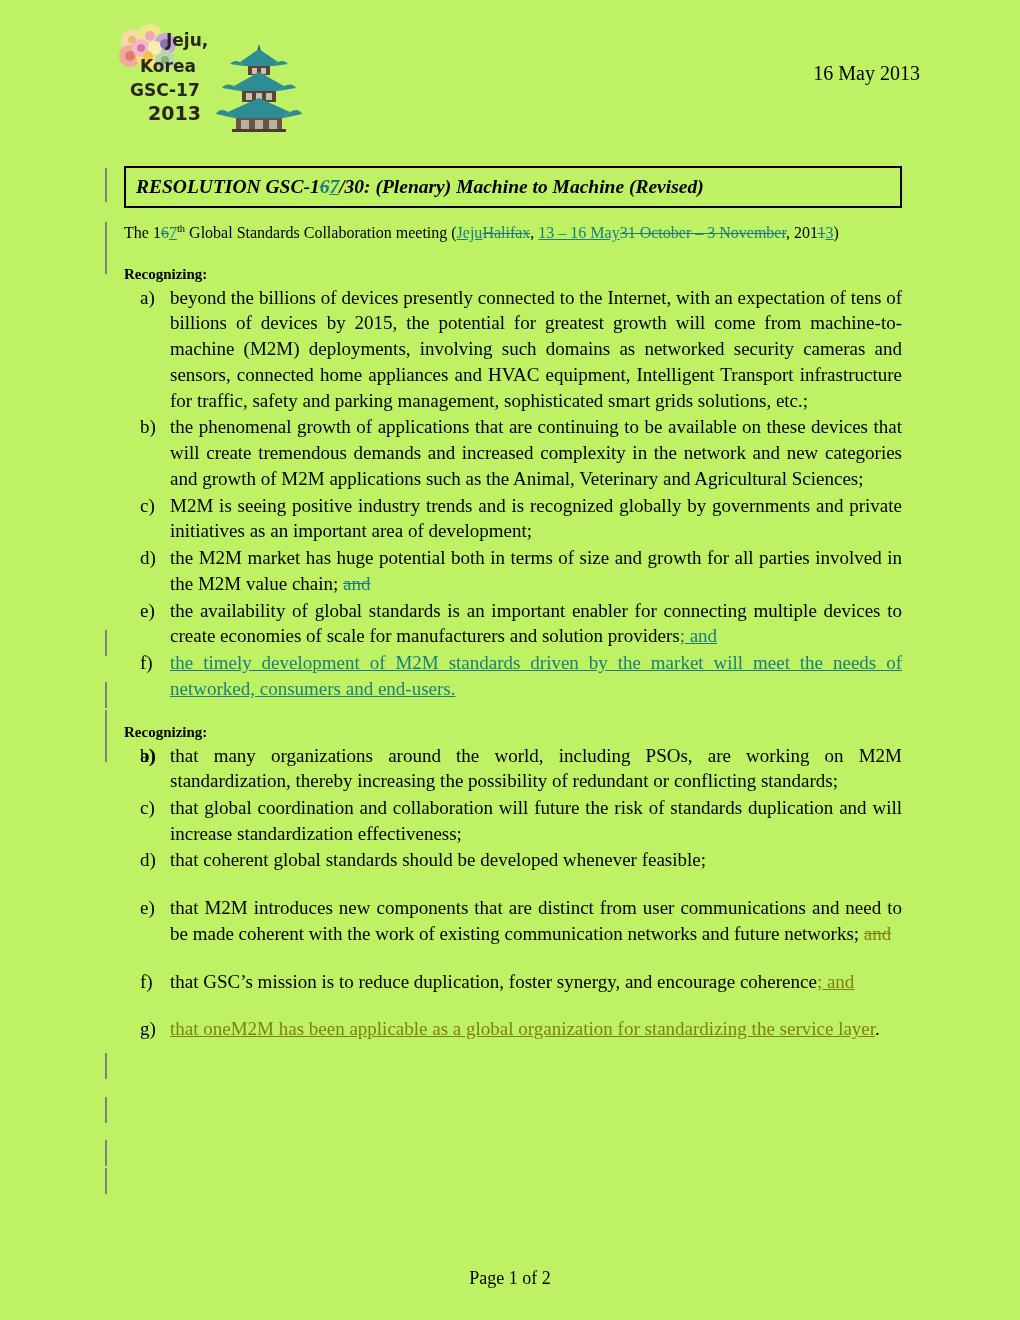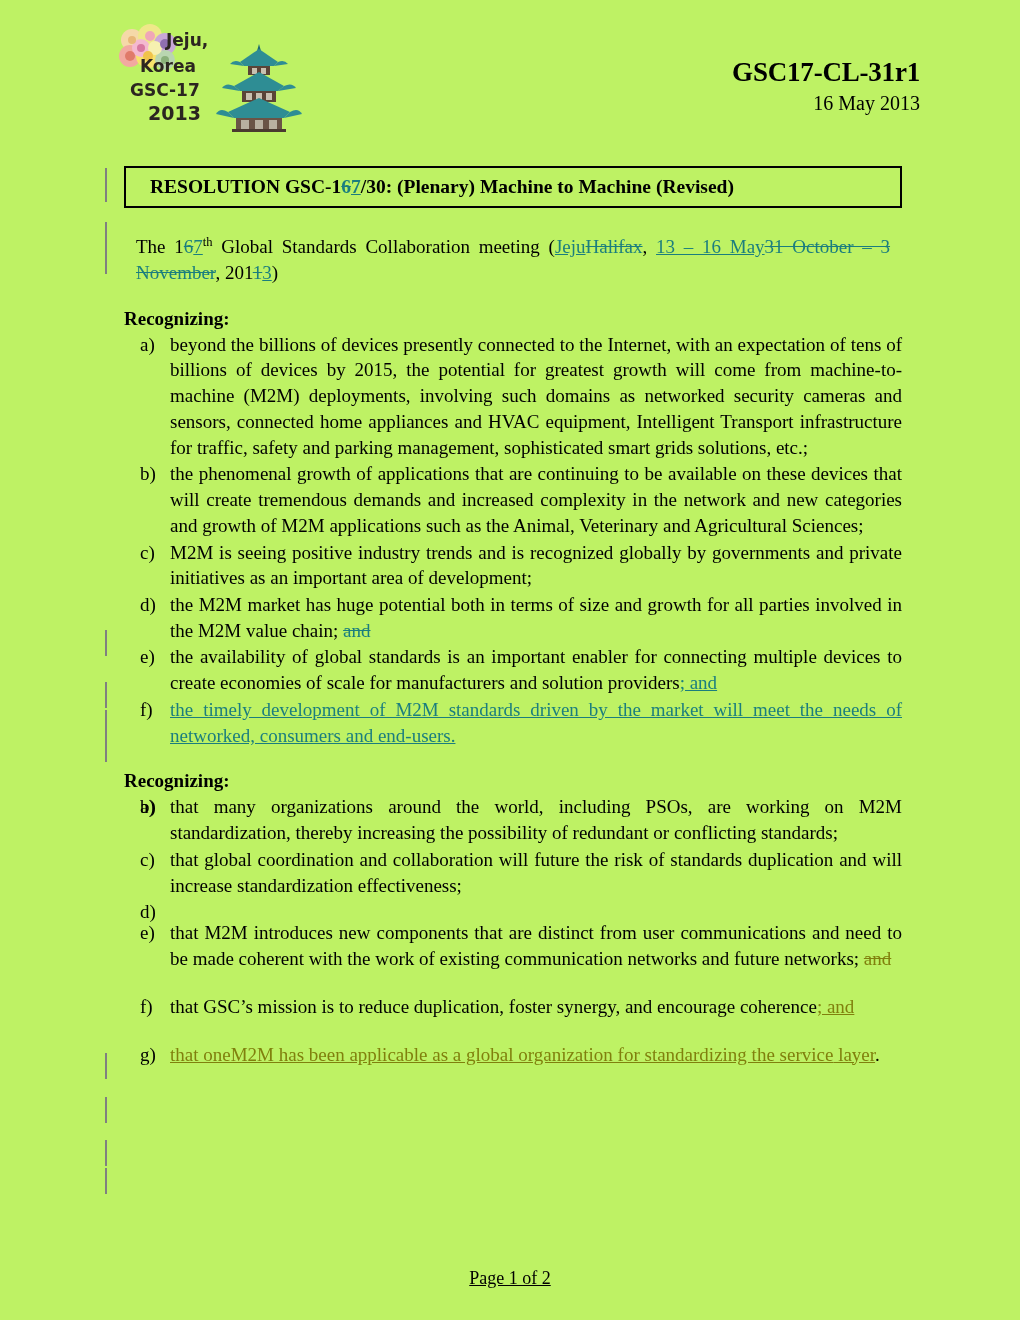--- a/index.html
+++ b/index.html
@@ -56,46 +56,47 @@
   }
 
   
   .title-box {
     position: absolute;
     left: 124px;
     top: 166px;
     width: 778px;
     border: 2px solid #000;
     box-sizing: border-box;
-    padding: 7px 10px 8px 24px;
+    padding: 7px 10px 8px 10px;
+    font-style: italic;
   }
   .title-text {
     font-size: 19.5px;
     font-weight: bold;
     line-height: 1.2;
   }
 
   
   .body-area {
     position: absolute;
     left: 124px;
     top: 222px;
     width: 778px;
   }
   p.para {
-    margin: 12px;
-    font-size: 19px;
+    margin: 0;
+    font-size: 16px;
     line-height: 1.36;
     text-align: justify;
   }
   .intro {
     margin-top: 2px;
   }
   .section-head {
-    font-size: 19px;
+    font-size: 15px;
     font-weight: bold;
     margin: 22px 0 2px 0;
   }
   ol.alpha {
     margin: 0;
     padding: 0;
     list-style: none;
   }
   ol.alpha > li {
     position: relative;
@@ -143,21 +144,20 @@
   }
 
   
   .footer {
     position: absolute;
     left: 0;
     right: 0;
     top: 1268px;
     text-align: center;
     font-size: 18px;
-    text-decoration: underline;
   }
 </style>
 </head>
 <body>
 
 <div class="page">
 
   <div class="header">
 
     <div class="logo-block">
@@ -211,21 +211,20 @@
         <path d="M74 70 Q82 65 86 72 L68 76 Z" fill="#2e8d94"></path>
         <rect x="20" y="76" width="46" height="12" fill="#6a5446"></rect>
         <rect x="25" y="78" width="8" height="9" fill="#b8b0a0"></rect>
         <rect x="39" y="78" width="8" height="9" fill="#b8b0a0"></rect>
         <rect x="53" y="78" width="8" height="9" fill="#b8b0a0"></rect>
         <rect x="16" y="87" width="54" height="3" fill="#4a3a30"></rect>
       </svg>
     </div>
 
     <div class="doc-id-block">
-      <div class="doc-id">GSC17-CL-31r1</div>
       <div class="doc-date">16 May 2013</div>
     </div>
   </div>
 
   <div class="changebar" style="top:168px; height:34px;"></div>
   <div class="changebar" style="top:222px; height:52px;"></div>
   <div class="changebar" style="top:630px; height:26px;"></div>
   <div class="changebar" style="top:682px; height:26px;"></div>
   <div class="changebar" style="top:710px; height:52px;"></div>
   <div class="changebar" style="top:1053px; height:26px;"></div>
@@ -268,21 +267,21 @@
       <li>
         <span class="marker">a)</span>
       </li>
       <li>
         <span class="marker">b)</span><span>that many organizations around the world, including PSOs, are working on M2M standardization, thereby increasing the possibility of redundant or conflicting standards;</span>
       </li>
       <li>
         <span class="marker">c)</span><span>that global coordination and collaboration will future the risk of standards duplication and will increase standardization effectiveness;</span>
       </li>
       <li>
-        <span class="marker">d)</span>
+        <span class="marker">d)</span><span>that coherent global standards should be developed whenever feasible;</span>
       </li>
       <li class="gap">
         <span class="marker">e)</span><span>that M2M introduces new components that are distinct from user communications and need to be made coherent with the work of existing communication networks and future networks; </span><span class="del-olive">and</span>
       </li>
       <li class="gap">
         <span class="marker">f)</span><span>that GSC’s mission is to reduce duplication, foster synergy, and encourage coherence</span><span class="ins-olive">; and</span>
       </li>
       <li class="gap">
         <span class="marker">g)</span><span class="ins-olive">that oneM2M has been applicable as a global organization for standardizing the service</span><span class="ins-olive"> layer</span><span>.</span>
       </li>

